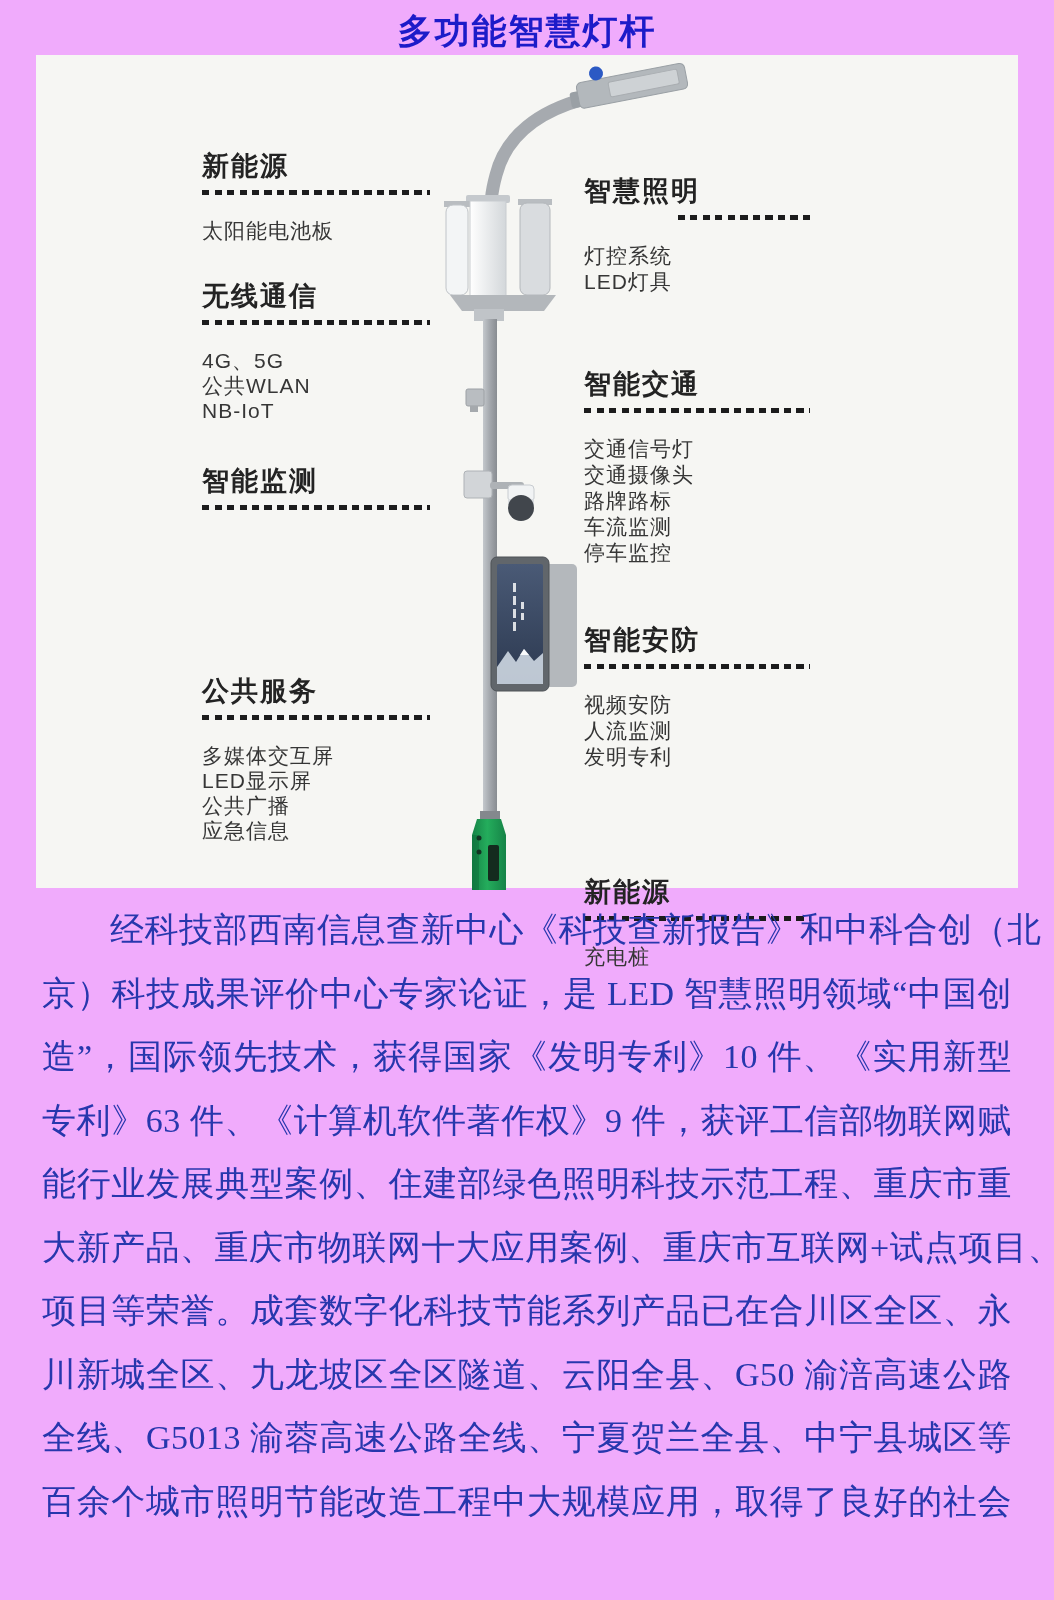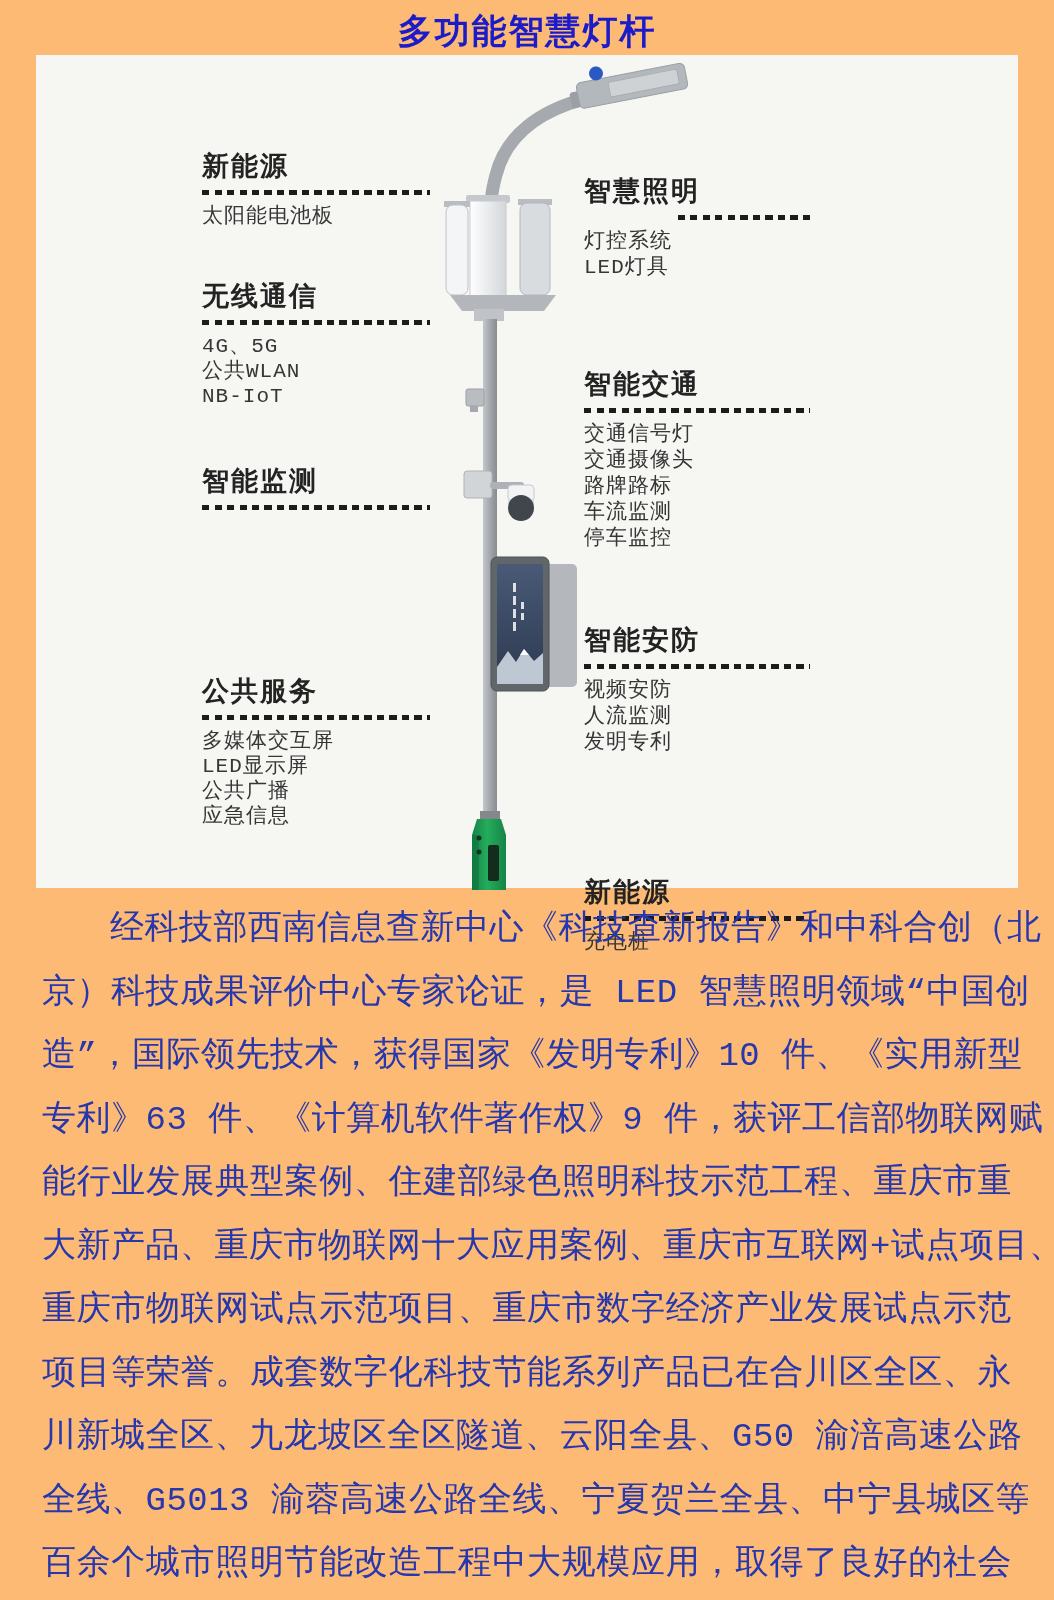--- a/index.html
+++ b/index.html
@@ -1,34 +1,34 @@
 <!DOCTYPE html>
 <html><head>
 <meta charset="utf-8">
 <style>
   html,body{margin:0;padding:0;background:#ffffff;}
-  .page{position:relative;width:1054px;height:1600px;background:#fdba74;overflow:hidden;
+  .page{position:relative;width:1054px;height:1600px;background:#f0abfc;overflow:hidden;
         font-family:"Liberation Sans",sans-serif;}
   .doc-title{position:absolute;top:8px;left:0;width:1054px;text-align:center;
              font-size:35px;font-weight:700;letter-spacing:2px;color:#1c1bc9;}
   .diagram{position:absolute;top:55px;left:0;width:1054px;height:838px;}
   .photo-bg{position:absolute;top:0;left:36px;width:982px;height:833px;background:#f6f6f3;}
   .pole-svg{position:absolute;top:0;left:0;}
   .sec{position:absolute;color:#2b2b2b;}
   .sec h3{margin:0;font-size:27px;line-height:32px;font-weight:700;letter-spacing:2px;color:#232323;}
   .dots{height:5px;margin-top:8px;
         background:repeating-linear-gradient(90deg,#1c1c1c 0 7px,transparent 7px 12.5px);}
-  .items{margin-top:9px;font-family:Liberation Mono, monospace;}
+  .items{margin-top:23px;}
   .item{font-size:21px;line-height:25px;font-weight:500;color:#363636;letter-spacing:1px;}
   .sec-l{left:202px;width:228px;text-align:left;}
   .sec-r{right:244px;width:226px;text-align:left;}
   .sec-r .item{line-height:26px;}
   .dots-sm{width:132px;margin-left:auto;}
   .body-text{position:absolute;top:898px;left:42px;width:970px;
-             font-family:Liberation Mono, monospace;color:#2737ad;}
+             font-family:Liberation Serif, serif;color:#2737ad;}
   .pline{font-size:34px;line-height:63.5px;letter-spacing:0.5px;white-space:nowrap;
          text-align:justify;text-align-last:justify;}
   .pline.indent{text-indent:68px;}
 </style>
 </head>
 <body>
 
 <div class="page">
 
   <div class="doc-title">多功能智慧灯杆</div>
@@ -193,20 +193,19 @@
     </div>
   </div>
 
   <div class="body-text">
     <div class="pline indent">经科技部西南信息查新中心《科技查新报告》和中科合创（北</div>
     <div class="pline">京）科技成果评价中心专家论证，是 LED 智慧照明领域“中国创</div>
     <div class="pline">造”，国际领先技术，获得国家《发明专利》10 件、《实用新型</div>
     <div class="pline">专利》63 件、《计算机软件著作权》9 件，获评工信部物联网赋</div>
     <div class="pline">能行业发展典型案例、住建部绿色照明科技示范工程、重庆市重</div>
     <div class="pline">大新产品、重庆市物联网十大应用案例、重庆市互联网+试点项目、</div>
-    <div class="pline">重庆市物联网试点示范项目、重庆市数字经济产业发展试点示范</div>
     <div class="pline">项目等荣誉。成套数字化科技节能系列产品已在合川区全区、永</div>
     <div class="pline">川新城全区、九龙坡区全区隧道、云阳全县、G50 渝涪高速公路</div>
     <div class="pline">全线、G5013 渝蓉高速公路全线、宁夏贺兰全县、中宁县城区等</div>
     <div class="pline">百余个城市照明节能改造工程中大规模应用，取得了良好的社会</div>
   </div>
 
 </div>
 
 </body></html>

